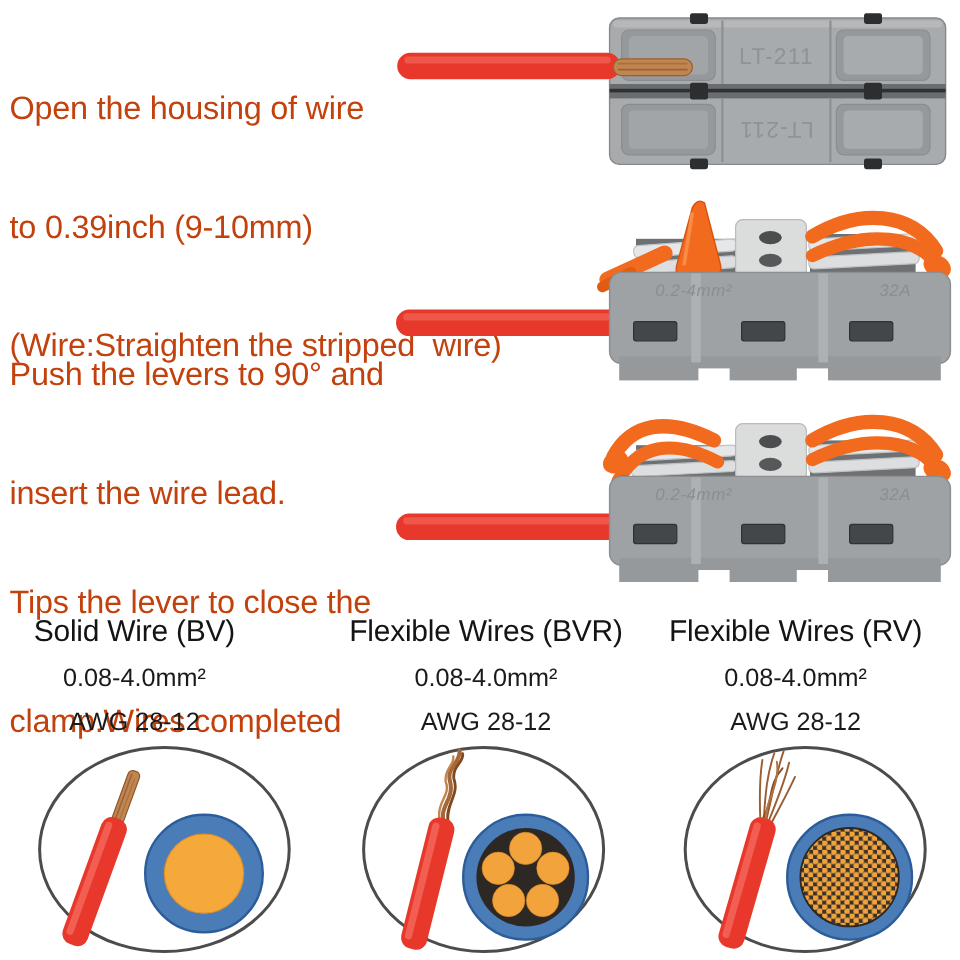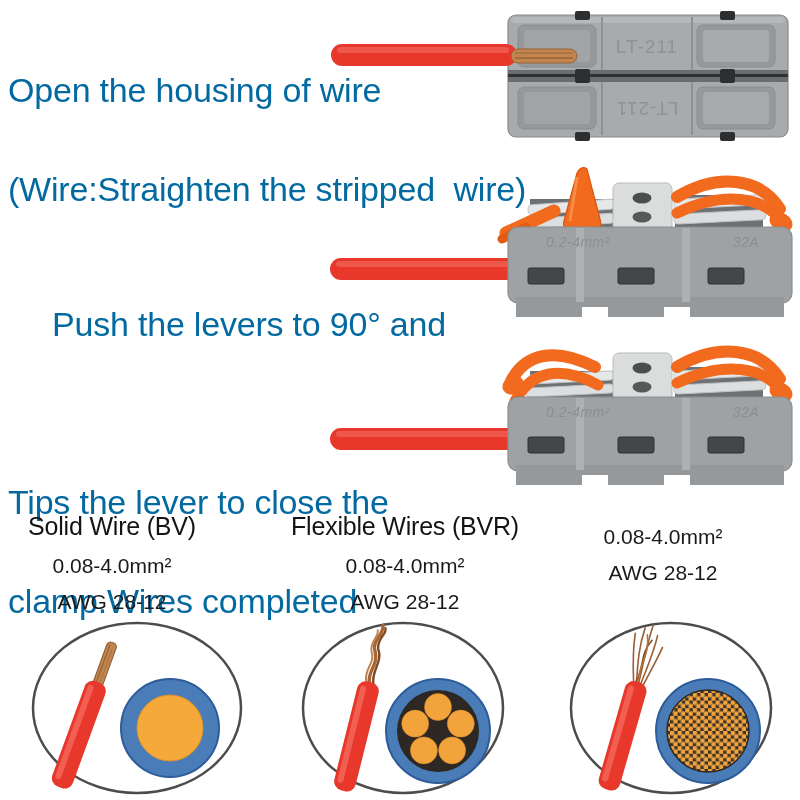--- a/index.html
+++ b/index.html
@@ -1,38 +1,39 @@
 <!DOCTYPE html>
 <html><head>
 <meta charset="utf-8">
 <style>
   html,body{margin:0;padding:0;background:#ffffff;}
   .canvas{
     position:relative;width:800px;height:800px;background:#ffffff;overflow:hidden;
     font-family:"Liberation Sans", sans-serif;color:#161616;
   }
   .step-text{
-    position:absolute;font-size:34px;line-height:33px;letter-spacing:-0.2px;
-    color:#0369a1;white-space:pre;
+    position:absolute;font-size:27px;line-height:33px;letter-spacing:-0.2px;
+    color:#c2410c;white-space:pre;
   }
   .fig{position:absolute;}
   .wcol{position:absolute;top:512px;width:260px;text-align:center;}
   .wt-title{font-size:25px;letter-spacing:-0.2px;color:#141414;}
   .wt-size{font-size:21px;margin-top:13px;color:#1a1a1a;}
   .wt-awg{font-size:21px;margin-top:12px;color:#1a1a1a;}
   .emboss{font-size:14px;fill:#8b8e91;font-style:italic;letter-spacing:0.5px;}
   .marking{font-size:19px;fill:#8f9296;letter-spacing:1px;}
 </style>
 </head>
 <body>
 
 <div class="canvas">
 
   <div class="step-text" style="left:8px;top:8px;">
     <div>Open the housing of wire</div>
+    <div>to 0.39inch (9-10mm)</div>
     <div>(Wire:Straighten the stripped  wire)</div>
   </div>
 
   <svg class="fig" style="left:325px;top:8px;" width="470" height="140" viewBox="0 0 470 140">
 
     <rect x="183" y="7" width="280" height="122" rx="8" fill="#a8abae" stroke="#88898b" stroke-width="1.2"></rect>
     <rect x="186" y="9" width="274" height="6" rx="3" fill="#b6b9bc"></rect>
 
     <rect x="183" y="62" width="280" height="12" fill="#6a6d70"></rect>
     <rect x="183" y="66" width="280" height="3" fill="#2f3133"></rect>
@@ -67,22 +68,23 @@
     <rect x="6" y="36" width="186" height="22" rx="11" fill="#e8382b"></rect>
     <rect x="12" y="39" width="172" height="6" rx="3" fill="#f4685c" opacity="0.65"></rect>
 
     <g>
       <rect x="186" y="41" width="66" height="14" rx="7" fill="#c08550" stroke="#96622f" stroke-width="1"></rect>
       <line x1="190" y1="45" x2="248" y2="45" stroke="#a9713a" stroke-width="1.4"></line>
       <line x1="190" y1="50" x2="248" y2="50" stroke="#9a6532" stroke-width="1.4"></line>
     </g>
   </svg>
 
-  <div class="step-text" style="left:8px;top:242px;margin-left:44px;">
+  <div class="step-text" style="left:8px;top:230px;">
     <div>Push the levers to 90° and</div>
+    <div>insert the wire lead.</div>
   </div>
 
   <svg class="fig" style="left:330px;top:165px;" width="465" height="160" viewBox="0 0 465 160">
 
     <rect x="0" y="93" width="192" height="22" rx="11" fill="#e8382b"></rect>
     <rect x="6" y="96" width="176" height="6" rx="3" fill="#f4685c" opacity="0.65"></rect>
 
     <g>
       <rect x="200" y="34" width="85" height="30" fill="#6e7173"></rect>
       <rect x="198" y="37" width="86" height="10" rx="4" fill="#e6e7e8" stroke="#c2c4c5" transform="rotate(-4,240,42)"></rect>
@@ -187,20 +189,21 @@
     <div class="wt-title">Solid Wire (BV)</div>
     <div class="wt-size">0.08-4.0mm²</div>
     <div class="wt-awg">AWG 28-12</div>
   </div>
   <div class="wcol" style="left:275px;">
     <div class="wt-title">Flexible Wires (BVR)</div>
     <div class="wt-size">0.08-4.0mm²</div>
     <div class="wt-awg">AWG 28-12</div>
   </div>
   <div class="wcol" style="left:533px;">
+    <div class="wt-title">Flexible Wires (RV)</div>
     <div class="wt-size">0.08-4.0mm²</div>
     <div class="wt-awg">AWG 28-12</div>
   </div>
 
   <svg class="fig" style="left:18px;top:616px;" width="228" height="182" viewBox="0 0 228 182">
     <ellipse cx="119" cy="92" rx="104" ry="85" fill="none" stroke="#4c4c4c" stroke-width="2.5"></ellipse>
     <g transform="translate(80,66) rotate(20)">
       <rect x="-4.5" y="-42" width="10" height="46" rx="4" fill="#c08550" stroke="#8a5a30" stroke-width="1"></rect>
       <line x1="-1.5" y1="-39" x2="-1.5" y2="1" stroke="#9a6536" stroke-width="1.3"></line>
       <line x1="2" y1="-36" x2="2" y2="2" stroke="#a9713a" stroke-width="1"></line>

